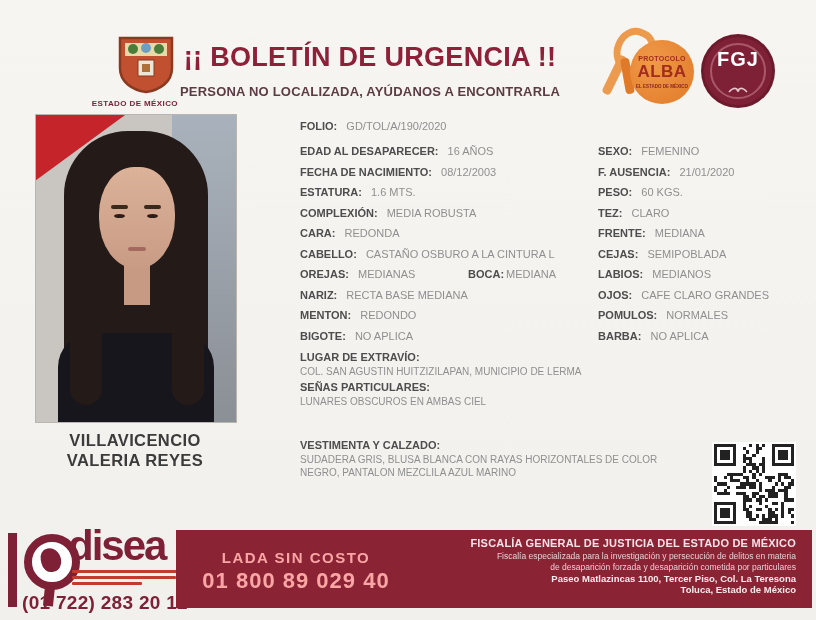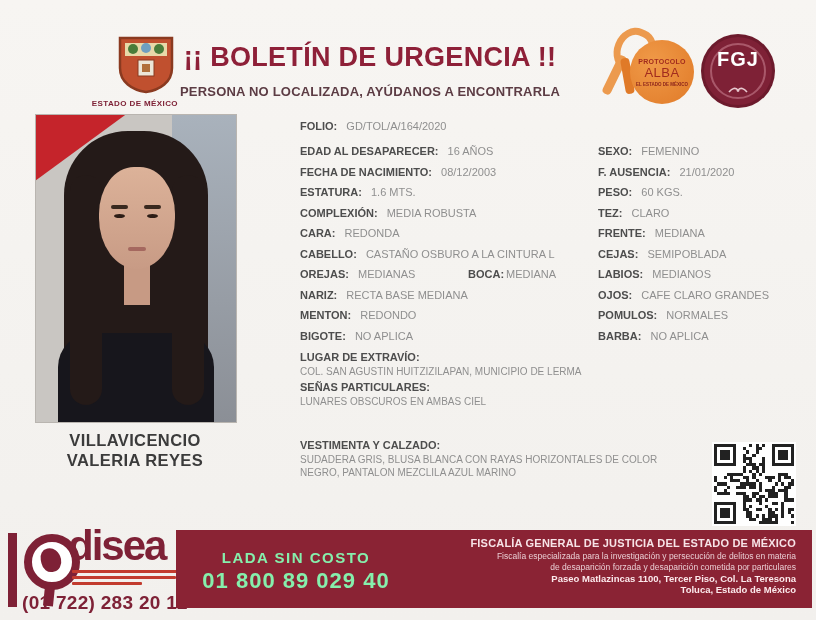--- a/index.html
+++ b/index.html
@@ -17,21 +17,21 @@
   .alba-ribbon-loop{position:absolute;left:-16px;top:-12px;width:28px;height:32px;
       border:7px solid #ec9a4e;border-radius:50%/55%;transform:rotate(22deg);}
   .alba-tail1{position:absolute;left:-20px;top:14px;width:9px;height:42px;background:#ec9a4e;
       transform:rotate(26deg);border-radius:4px;}
   .alba-tail2{position:absolute;left:-7px;top:18px;width:9px;height:36px;background:#e07a28;
       transform:rotate(-10deg);border-radius:4px;}
   .alba-circle{position:absolute;inset:0;border-radius:50%;
       background:radial-gradient(circle at 35% 35%,#f09a48,#e07a28);
       display:flex;flex-direction:column;align-items:center;justify-content:center;}
   .alba-l1{font-size:7px;font-weight:bold;color:#a22c1e;letter-spacing:.3px;}
-  .alba-l2{font-size:13px;font-weight:normal;color:#a22c1e;letter-spacing:.5px;}
+  .alba-l2{font-size:17px;font-weight:bold;color:#a22c1e;letter-spacing:.5px;}
   .alba-l3{font-size:4.5px;font-weight:bold;color:#8c241c;margin-top:2px;}
 
   .fgj{position:absolute;left:704px;top:37px;width:68px;height:68px;border-radius:50%;
       background:#7e2136;box-shadow:0 0 0 3px #6c1a2c;
       display:flex;flex-direction:column;align-items:center;justify-content:center;gap:12px;}
   .fgj-inner{position:absolute;inset:6px;border:2px solid #a9586a;border-radius:50%;}
   .fgj-text{font-size:20px;font-weight:bold;color:#fff;letter-spacing:1px;position:relative;}
 
   
   .photo{position:absolute;left:35px;top:114px;width:200px;height:307px;background:#c9c6c2;
@@ -82,21 +82,21 @@
   .mag-person{position:absolute;left:9px;top:6px;width:20px;height:24px;background:#7e2136;
       border-radius:45% 60% 50% 50%;transform:rotate(-12deg);}
   .mag-handle{position:absolute;left:20px;top:52px;width:10px;height:20px;background:#7e2136;transform:rotate(6deg);}
   .odisea-name{position:absolute;left:44px;top:-12px;font-size:42px;font-weight:bold;color:#7e2136;letter-spacing:-2px;}
   .odisea-fine{position:absolute;left:48px;top:36px;width:110px;}
   .odisea-fine div{height:3px;background:#c23b2e;margin-bottom:3px;border-radius:1px;}
   .odisea-fine .f2{width:104px;} .odisea-fine .f3{width:70px;}
   .odisea-phone{position:absolute;left:-2px;top:58px;width:200px;font-size:19px;font-weight:bold;color:#7e2136;letter-spacing:.3px;}
 
   .foot-bar{position:absolute;left:176px;top:530px;width:636px;height:78px;background:#8a2334;}
-  .lada{position:absolute;left:20px;top:19px;width:200px;text-align:center;color:#86efac;font-weight:bold;}
+  .lada{position:absolute;left:20px;top:19px;width:200px;text-align:center;color:#fca5a5;font-weight:bold;}
   .lada-l1{font-size:15px;letter-spacing:1.5px;}
   .lada-l2{font-size:22px;letter-spacing:1px;margin-top:2px;}
   .fisc{position:absolute;right:16px;top:8px;width:440px;text-align:right;color:#e9cdd3;font-size:8.5px;line-height:11px;}
   .fisc-title{font-size:11px;font-weight:bold;color:#f7e3e7;letter-spacing:.2px;margin-bottom:2px;}
   .fisc-addr{font-weight:bold;color:#fce9ec;font-size:9.5px;}
 </style>
 </head>
 <body>
 
 <div class="sheet">
@@ -157,21 +157,21 @@
   </div>
 
   <div class="name-block">
     <div>VILLAVICENCIO</div>
     <div>VALERIA REYES</div>
   </div>
 
   <div class="details">
     <div class="frow folio-row">
       <span class="lbl">FOLIO:</span>
-      <span class="val">GD/TOL/A/164/2020</span>
+      <span class="val">GD/TOL/A/190/2020</span>
     </div>
 
     <div id="detail-rows">
   <div class="frow">
     <span class="lbl l-lbl">EDAD AL DESAPARECER:</span>
     <span class="val l-val">16 AÑOS</span>
     <span class="l2-lbl"></span>
     <span class="l2-val"></span>
     <span class="cell-right">
       <span class="lbl r-lbl">SEXO:</span>

